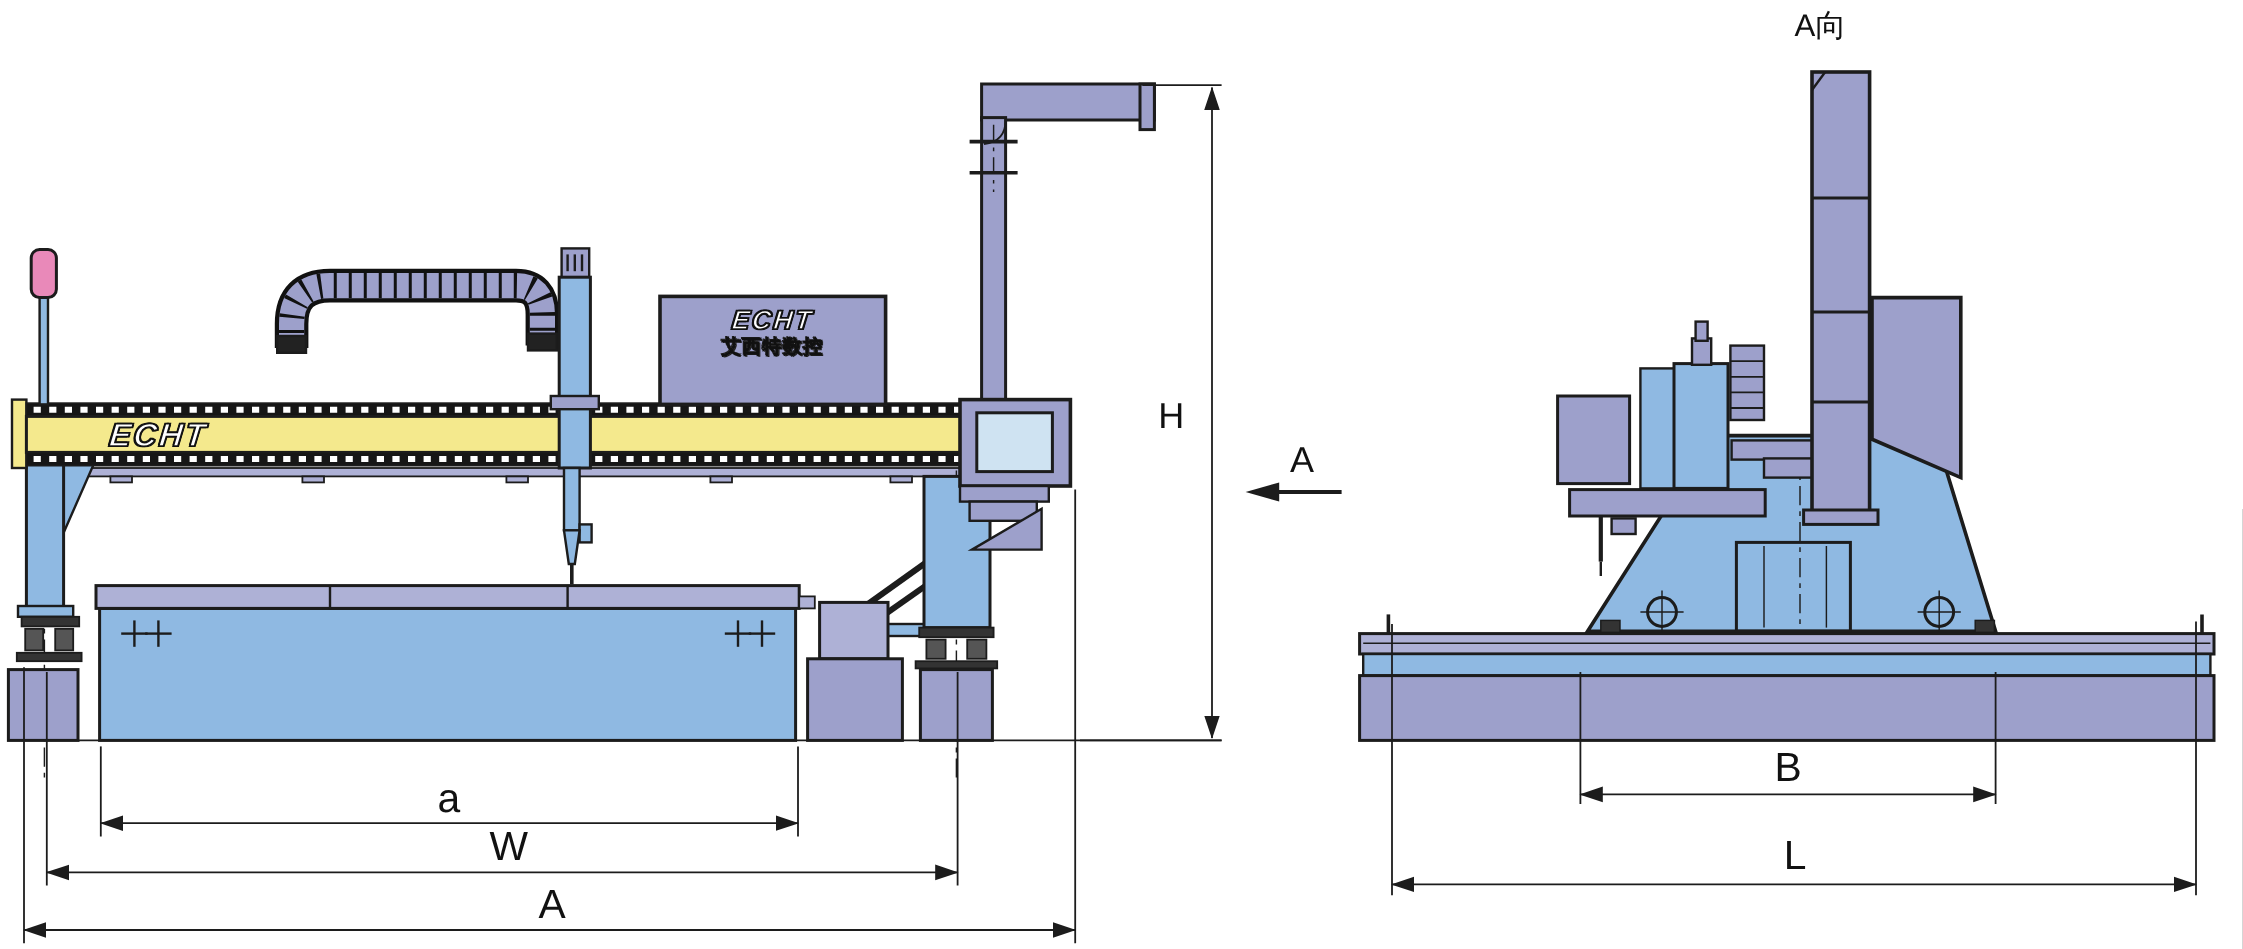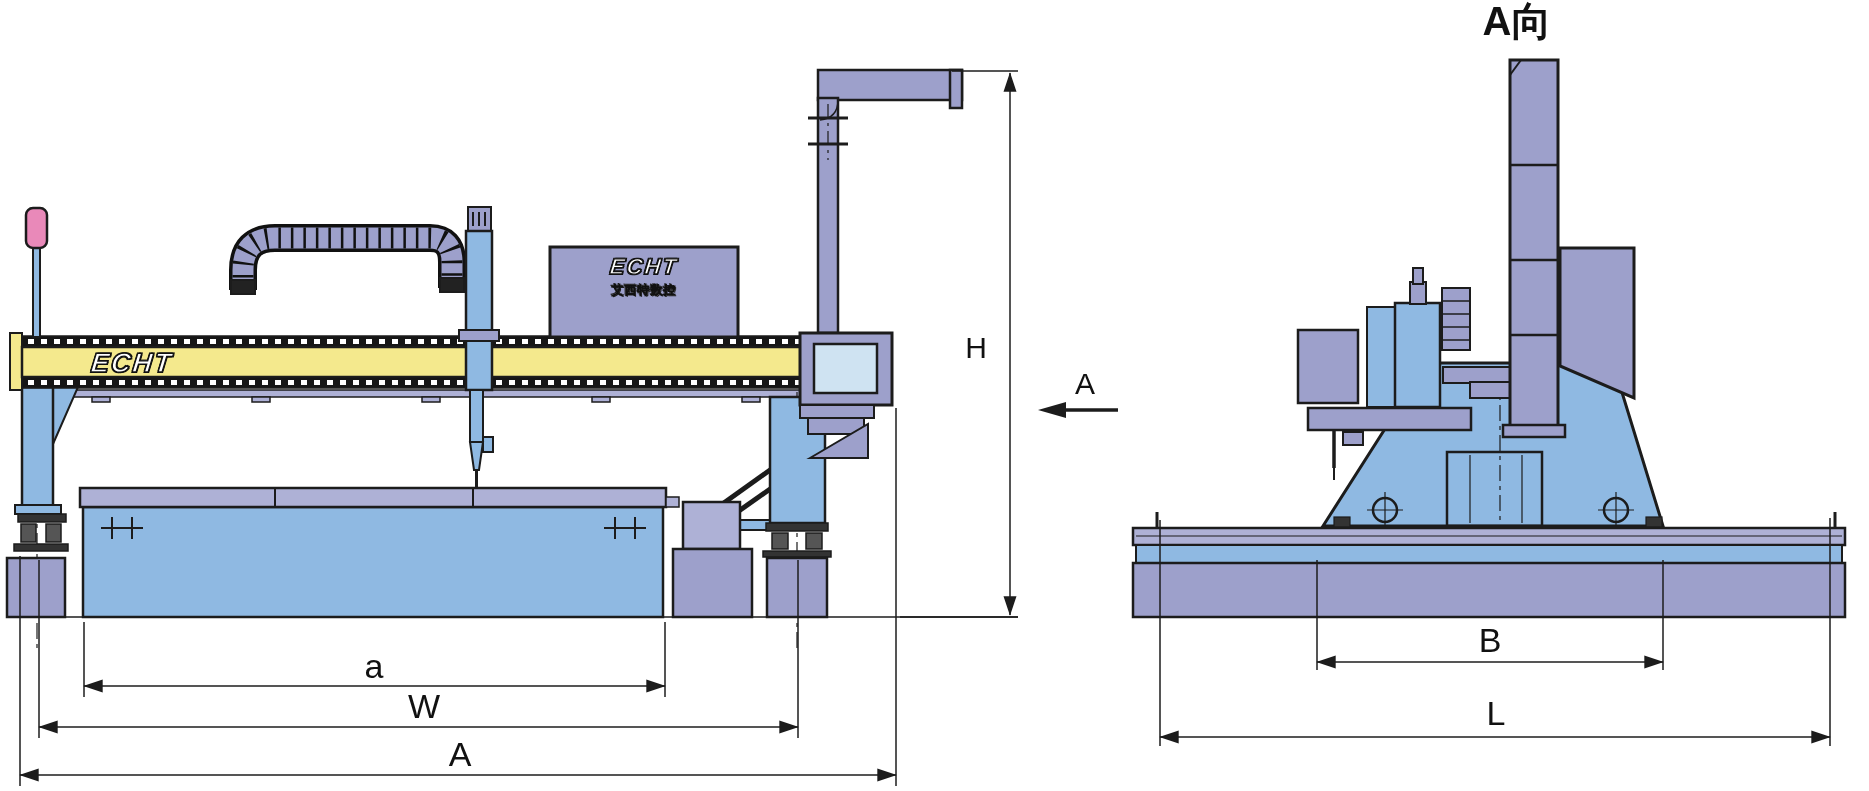--- a/index.html
+++ b/index.html
@@ -8,31 +8,31 @@
   }
   html,body{margin:0;padding:0;background:#888;}
   #canvas{
     position:relative;width:1869px;height:791px;background:var(--paper);
     font-family:"Liberation Sans","DejaVu Sans",sans-serif;overflow:hidden;
   }
   #drawing{position:absolute;left:0;top:0;}
   .lbl{position:absolute;transform:translate(-50%,-50%);color:#111;white-space:nowrap;line-height:1;}
   .dim{font-size:34px;font-weight:400;}
   .dim-h{font-size:30px;}
-  .view-title{font-size:40px;font-weight:700;}
+  .view-title{font-size:26px;font-weight:400;}
   .dir-a{font-size:30px;font-weight:400;}
   .logo{
     font-style:italic;font-weight:bold;color:#fff;letter-spacing:2px;
     -webkit-text-stroke:1.3px #111;text-shadow:1px 1px 0 #111,-1px -1px 0 #111,1px -1px 0 #111,-1px 1px 0 #111;
     transform:translate(-50%,-50%) skewX(-6deg);
   }
   .logo-beam{font-size:27px;}
   .logo-cab{font-size:22px;}
   .cab-sub{
-    font-size:12px;font-weight:bold;color:#fff;letter-spacing:1px;
+    font-size:16px;font-weight:bold;color:#fff;letter-spacing:1px;
     -webkit-text-stroke:0.8px #111;text-shadow:1px 1px 0 #222,-1px -1px 0 #222;
   }
 </style>
 </head>
 <body>
 
 <div id="canvas">
 
 <svg id="drawing" width="1869" height="791" viewBox="0 0 1869 791">
   <defs>

